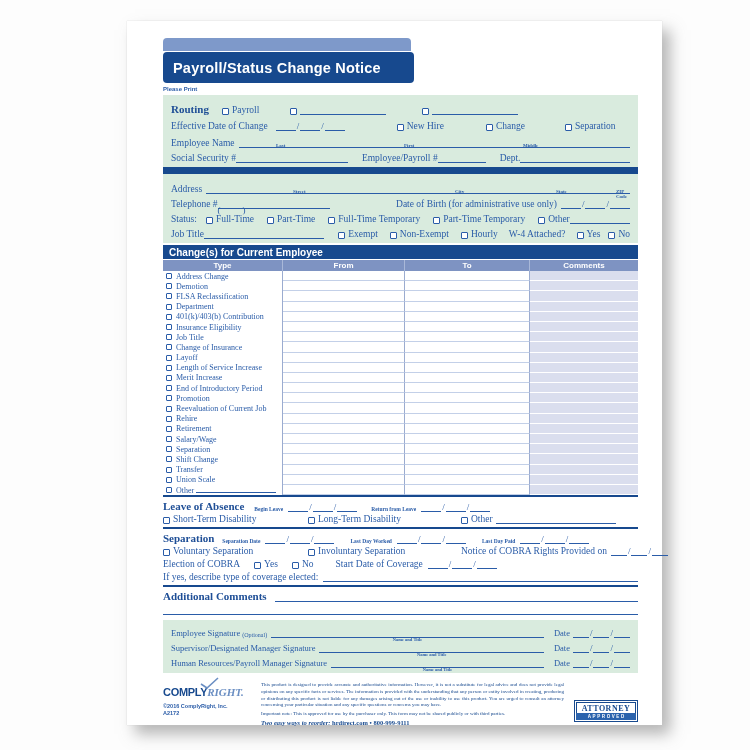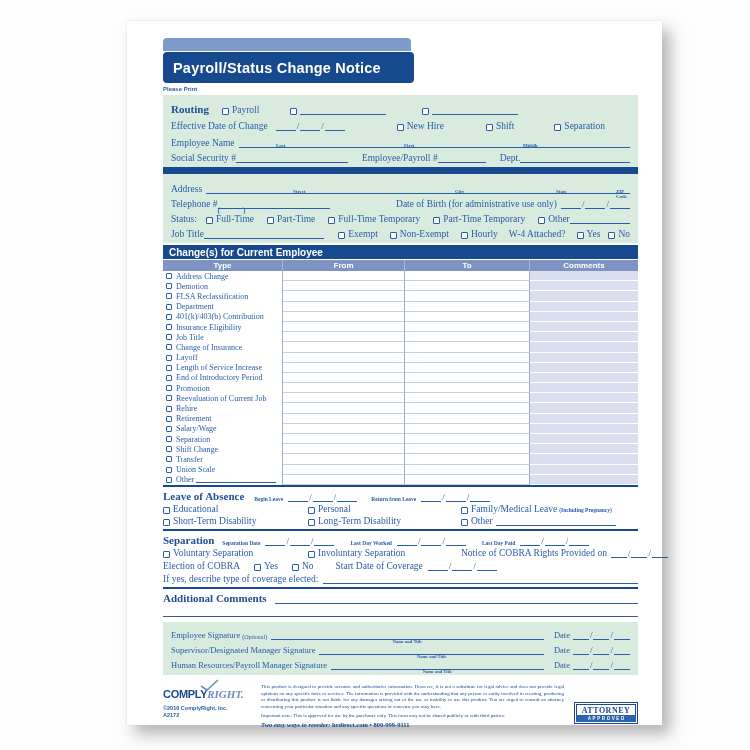--- a/index.html
+++ b/index.html
@@ -124,21 +124,21 @@
         <span class="df" style="margin-left:8px;">
             <span class="ds"></span>
             <span class="slash">/</span>
             <span class="ds"></span>
             <span class="slash">/</span>
             <span class="ds"></span>
           </span>
         <span class="cb" style="margin-left:52px;"></span>
         <span class="lbl">New Hire</span>
         <span class="cb" style="margin-left:42px;"></span>
-        <span class="lbl">Shift</span>
+        <span class="lbl">Change</span>
         <span class="cb" style="margin-left:40px;"></span>
         <span class="lbl">Separation</span>
       </div>
       <div class="row" style="height:17px;">
         <span class="lbl">Employee Name</span>
         <span class="blank grow" style="margin-left:4px;"></span>
         <span class="sub" style="left:105px; top:12px;">Last</span>
         <span class="sub" style="left:233px; top:12px;">First</span>
         <span class="sub" style="left:352px; top:12px;">Middle</span>
       </div>
@@ -302,20 +302,29 @@
             <span class="cb"></span>
             <span class="rl">Length of Service Increase</span>
           </div>
           <div class="tcell from"></div>
           <div class="tcell to"></div>
           <div class="tcell com"></div>
         </div>
         <div class="trow">
           <div class="tcell type">
             <span class="cb"></span>
+            <span class="rl">Merit Increase</span>
+          </div>
+          <div class="tcell from"></div>
+          <div class="tcell to"></div>
+          <div class="tcell com"></div>
+        </div>
+        <div class="trow">
+          <div class="tcell type">
+            <span class="cb"></span>
             <span class="rl">End of Introductory Period</span>
           </div>
           <div class="tcell from"></div>
           <div class="tcell to"></div>
           <div class="tcell com"></div>
         </div>
         <div class="trow">
           <div class="tcell type">
             <span class="cb"></span>
             <span class="rl">Promotion</span>
@@ -419,35 +428,20 @@
             <span class="slash">/</span>
             <span class="ds"></span>
           </span>
         <span class="tiny b" style="margin-left:14px;">Return from Leave</span>
         <span class="df" style="margin-left:5px;">
             <span class="ds"></span>
             <span class="slash">/</span>
             <span class="ds"></span>
             <span class="slash">/</span>
             <span class="ds"></span>
-          </span>
-      </div>
-      <div class="grid3" style="height:12px;">
-        <span class="row">
-            <span class="cb"></span>
-            <span class="lbl">Educational</span>
-          </span>
-        <span class="row">
-            <span class="cb"></span>
-            <span class="lbl">Personal</span>
-          </span>
-        <span class="row">
-            <span class="cb"></span>
-            <span class="lbl">Family/Medical Leave</span>
-            <span class="tiny b" style="margin-left:2px; margin-bottom:1px;">(Including Pregnancy)</span>
           </span>
       </div>
       <div class="grid3" style="height:12px;">
         <span class="row">
             <span class="cb"></span>
             <span class="lbl">Short-Term Disability</span>
           </span>
         <span class="row">
             <span class="cb"></span>
             <span class="lbl">Long-Term Disability</span>

